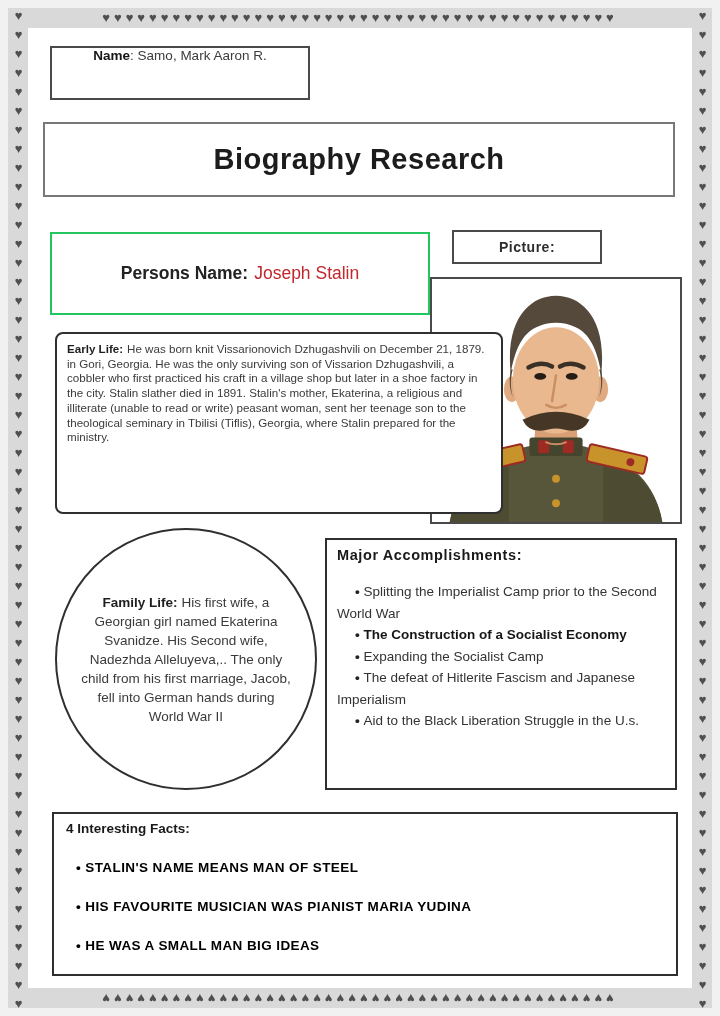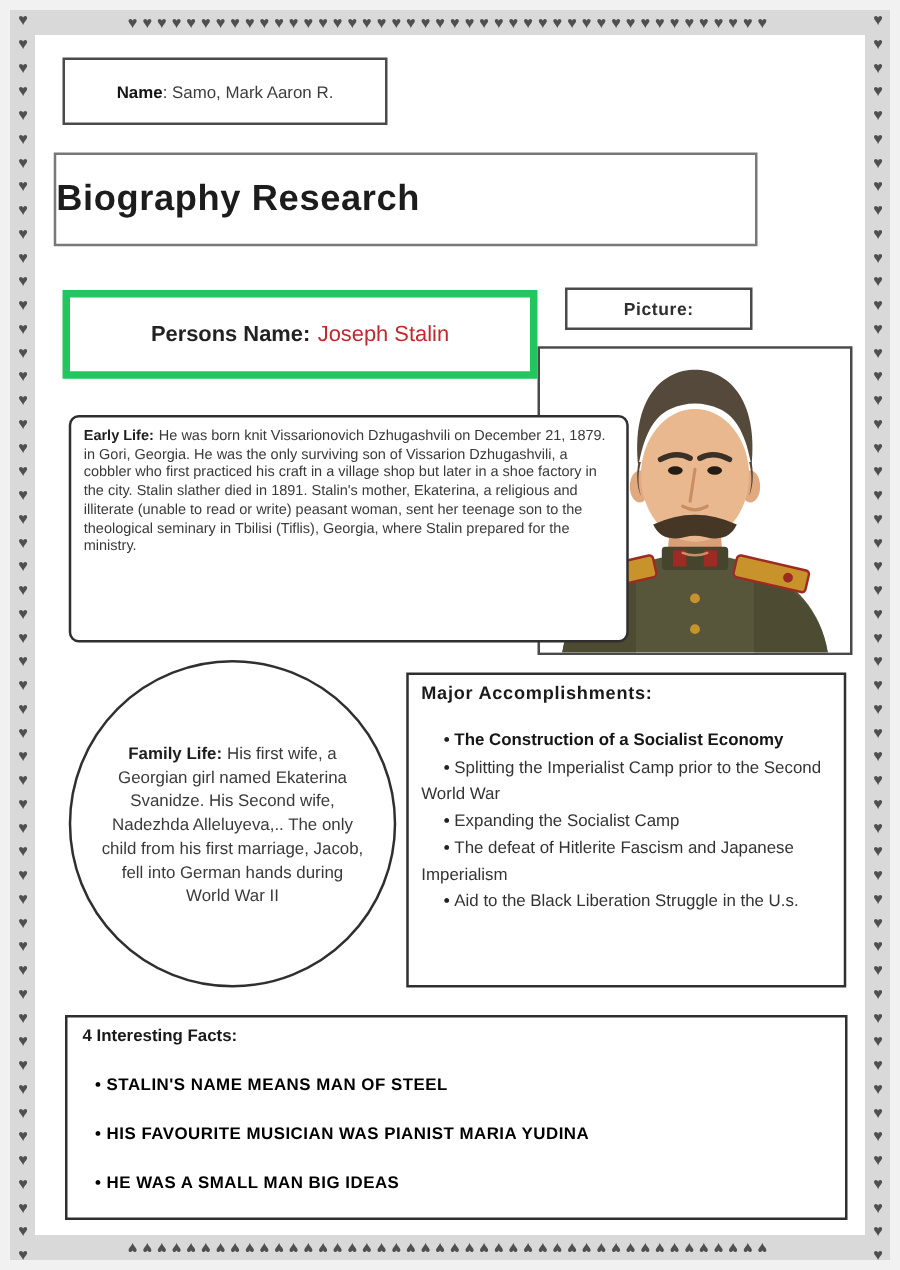--- a/index.html
+++ b/index.html
@@ -39,32 +39,32 @@
     writing-mode:vertical-rl;text-orientation:upright;
     line-height:20px;
   }
   .border-strip.left{left:8px;}
   .border-strip.right{left:692px;}
   
   .framed{position:absolute;background:#ffffff;box-sizing:border-box;}
   .name-box{
     left:50px;top:46px;width:260px;height:54px;
     border:2px solid #4a4a4a;
-    display:flex;align-items:center;justify-content:center;
+    display:flex;justify-content:center;
     font-size:13.5px;color:#3c3c3c;
   }
   .title-box{
-    left:43px;top:122px;width:563px;height:75px;
+    left:43px;top:122px;width:632px;height:75px;
     border:2px solid #787878;
-    display:flex;align-items:center;
+    display:flex;align-items:center;justify-content:center;
   }
   .title-box .title{font-size:29px;font-weight:bold;color:#1c1c1c;letter-spacing:0.5px;}
   .persons-box{
-    left:50px;top:232px;width:380px;height:71px;
-    border:6px solid #22c55e;
+    left:50px;top:232px;width:380px;height:83px;
+    border:2px solid #22c55e;
     display:flex;align-items:center;justify-content:center;
     font-size:17.5px;color:#222;
   }
   .persons-box .lbl{font-weight:bold;margin-right:6px;}
   .persons-box .val{color:#c1272d;}
   .picture-box{
     left:452px;top:230px;width:150px;height:34px;
     border:2px solid #4a4a4a;
     display:flex;align-items:center;justify-content:center;
     font-size:14px;font-weight:bold;color:#2e2e2e;letter-spacing:0.5px;
@@ -203,22 +203,22 @@
 
   <div class="framed family-circle">
     <div class="txt">
       <span class="lbl">Family Life:</span><span>His first wife, a Georgian girl named Ekaterina Svanidze. His Second wife, Nadezhda Alleluyeva,.. The only child from his first marriage, Jacob, fell into German hands during World War II</span>
     </div>
   </div>
 
   <div class="framed accomp-box">
     <div class="hdr">Major Accomplishments:</div>
     <div class="accomp-list">
+      <div class="accomp-item">Splitting the Imperialist Camp prior to the Second World War</div>
       <div class="accomp-item bold">The Construction of a Socialist Economy</div>
-      <div class="accomp-item">Splitting the Imperialist Camp prior to the Second World War</div>
       <div class="accomp-item">Expanding the Socialist Camp</div>
       <div class="accomp-item">The defeat of Hitlerite Fascism and Japanese Imperialism</div>
       <div class="accomp-item">Aid to the Black Liberation Struggle in the U.s.</div>
     </div>
   </div>
 
   <div class="framed facts-box">
     <div class="hdr">4 Interesting Facts:</div>
     <div class="fact-item">STALIN'S NAME MEANS MAN OF STEEL</div>
     <div class="fact-item">HIS FAVOURITE MUSICIAN WAS PIANIST MARIA YUDINA</div>

